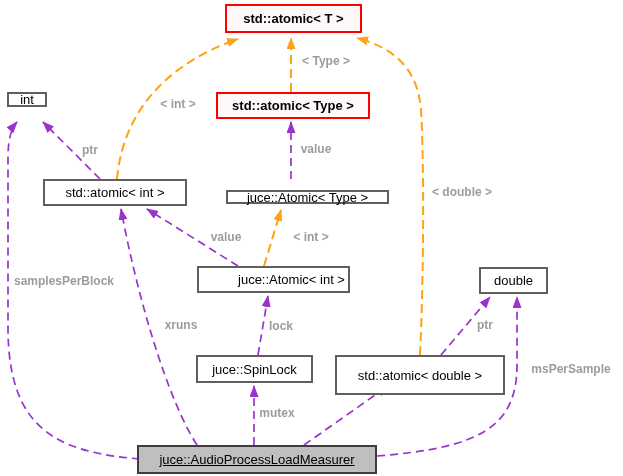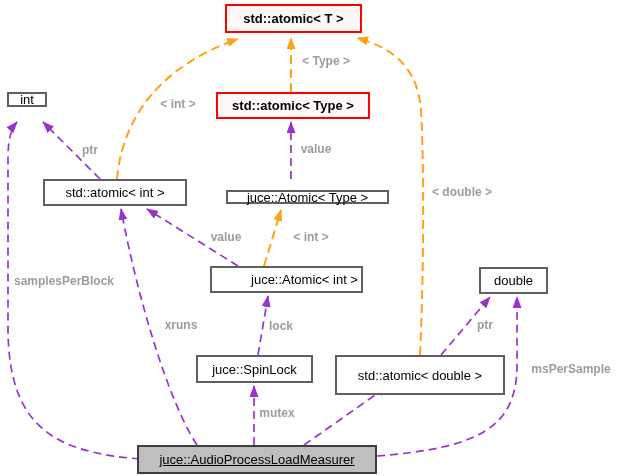--- a/index.html
+++ b/index.html
@@ -60,21 +60,21 @@
   <div class="node truncated" style="left:225px;top:4px;width:137px;height:29px;">std::atomic&lt; T &gt;</div>
 
   <div class="node" style="left:7px;top:92px;width:40px;height:15px;">int</div>
 
   <div class="node truncated" style="left:216px;top:92px;width:154px;height:27px;">std::atomic&lt; Type &gt;</div>
 
   <div class="node" style="left:43px;top:179px;width:144px;height:27px;">std::atomic&lt; int &gt;</div>
 
   <div class="node" style="left:210px;top:190px;width:163px;height:14px;margin-left:16px;">juce::Atomic&lt; Type &gt;</div>
 
-  <div class="node" style="left:210px;top:266px;width:153px;height:27px;padding-left:36px;">juce::Atomic&lt; int &gt;</div>
+  <div class="node" style="left:197px;top:266px;width:153px;height:27px;padding-left:36px;">juce::Atomic&lt; int &gt;</div>
 
   <div class="node" style="left:479px;top:267px;width:69px;height:27px;">double</div>
 
   <div class="node" style="left:196px;top:355px;width:117px;height:28px;">juce::SpinLock</div>
 
   <div class="node" style="left:335px;top:355px;width:170px;height:40px;">std::atomic&lt; double &gt;</div>
 
   <div class="node main" style="left:137px;top:445px;width:240px;height:29px;text-decoration:underline;">juce::AudioProcessLoadMeasurer</div>
 
   <div class="edge-label" style="left:326px;top:61px;">&lt; Type &gt;</div>

